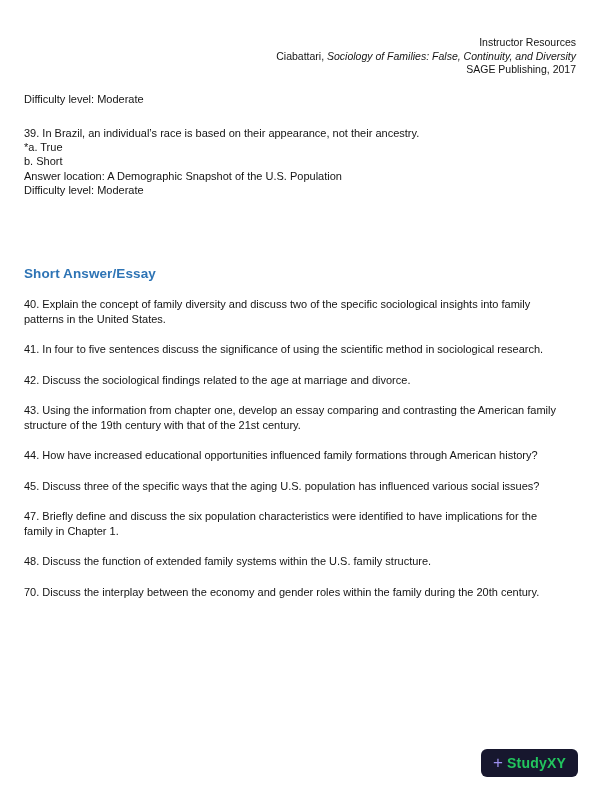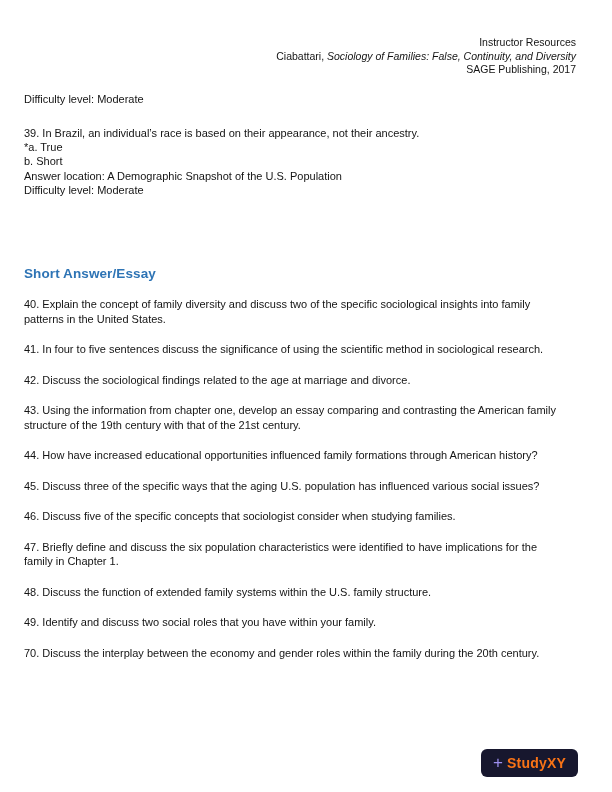--- a/index.html
+++ b/index.html
@@ -58,21 +58,21 @@
     font-family:"Liberation Sans", sans-serif;
   }
   .badge-plus {
     color:#9D8FEF;
     font-size:17px;
     font-weight:400;
     line-height:1;
     margin-top:-2px;
   }
   .badge-text {
-    color:#f97316;
+    color:#22c55e;
     font-size:14px;
     font-weight:600;
     letter-spacing:0.2px;
   }
   .badge-xy { font-weight:800; }
 </style>
 </head>
 <body>
 
 <div class="page">
@@ -94,24 +94,22 @@
   </div>
 
   <h2 class="section-heading">Short Answer/Essay</h2>
 
   <p class="para">40. Explain the concept of family diversity and discuss two of the specific sociological insights into family patterns in the United States.</p>
   <p class="para">41. In four to five sentences discuss the significance of using the scientific method in sociological research.</p>
   <p class="para">42. Discuss the sociological findings related to the age at marriage and divorce.</p>
   <p class="para">43. Using the information from chapter one, develop an essay comparing and contrasting the American family structure of the 19th century with that of the 21st century.</p>
   <p class="para">44. How have increased educational opportunities influenced family formations through American history?</p>
   <p class="para">45. Discuss three of the specific ways that the aging U.S. population has influenced various social issues?</p>
-  <p class="para">46. Discuss five of the specific concepts that sociologist consider when studying families.</p>
   <p class="para">47. Briefly define and discuss the six population characteristics were identified to have implications for the family in Chapter 1.</p>
   <p class="para">48. Discuss the function of extended family systems within the U.S. family structure.</p>
-  <p class="para">49. Identify and discuss two social roles that you have within your family.</p>
   <p class="para">70. Discuss the interplay between the economy and gender roles within the family during the 20th century.</p>
 
   <div class="badge">
     <span class="badge-plus">+</span>
     <span class="badge-text"><span>Study</span><span class="badge-xy">XY</span></span>
   </div>
 
 </div>
 
 </body></html>

